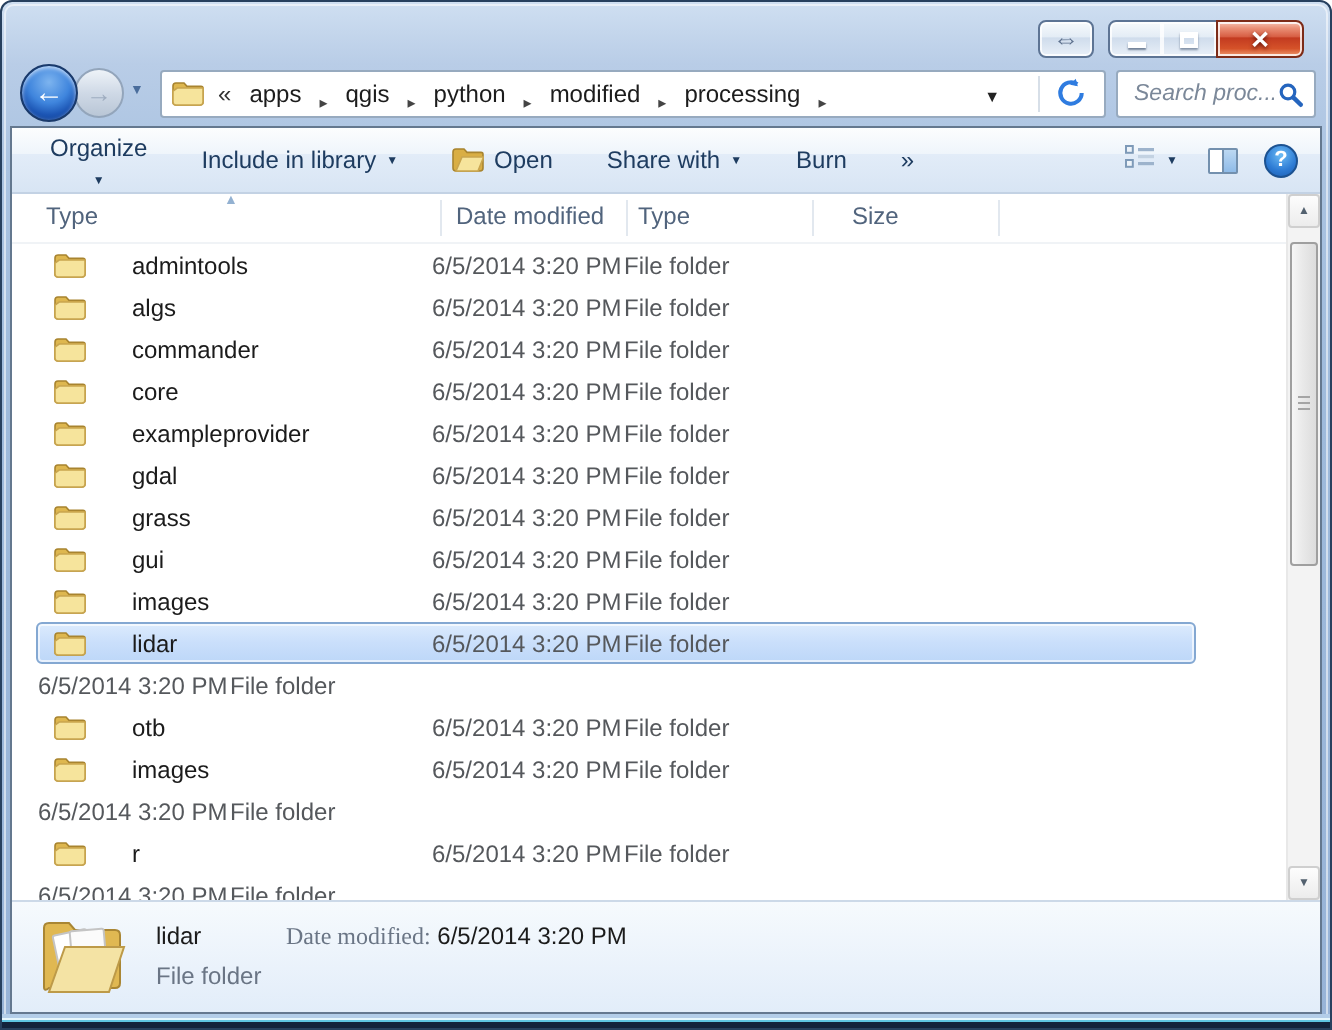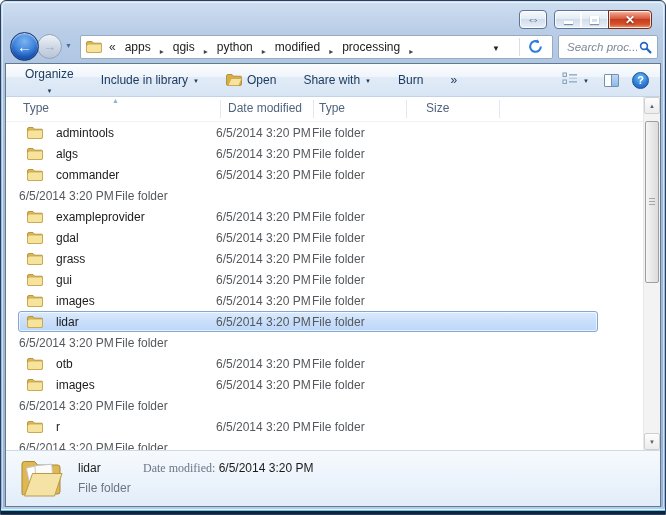--- a/index.html
+++ b/index.html
@@ -92,21 +92,21 @@
   .ch-name { left:17px; } .ch-date { left:222px; } .ch-type { left:313px; } .ch-size { left:408px;margin-left:12px; }
   .sort-arrow { position:absolute; left:106px; top:0px; font-size:7px; color:#93b1d1; }
   .col-sep { position:absolute; top:3px; bottom:3px; width:1px; background:#e2e8ef; }
   .sep1{left:214px;} .sep2{left:307px;} .sep3{left:400px;} .sep4{left:493px;}
 
   .rows { position:absolute; left:0; top:25px; right:17px; bottom:0; overflow:hidden; }
   .frow { display:flex; align-items:center; height:21px; width:580px; margin-left:12px;
     border:1px solid transparent; border-radius:3px; font-size:12px; cursor:default; }
   .frow.selected { background:linear-gradient(180deg,#dcebfd,#cadffb 48%,#bdd7f8);
     border-color:#84a8d2; box-shadow:inset 0 0 0 1px rgba(255,255,255,.65); }
-  .cell-name { flex:0 0 197px; display:flex; align-items:center; gap:13px; padding-left:8px; color:#1b1b1b; overflow:hidden; }
+  .cell-name { flex:0 0 197px; display:flex; align-items:center; gap:23px; padding-left:8px; color:#1b1b1b; overflow:hidden; }
   .cell-date { flex:0 0 96px; color:#55585c; }
   .cell-type { flex:0 0 95px; color:#55585c; }
   .cell-size { flex:0 0 60px; color:#55585c; }
   .row-folder-icon { display:flex; flex:0 0 16px; }
 
   
   .vscroll { position:absolute; right:0; top:0; bottom:0; width:17px; background:#f3f3f3; border-left:1px solid #e8e8e8; }
   .sb-btn { position:absolute; left:0; right:0; height:17px; background:linear-gradient(180deg,#fdfdfd,#ececec);
     border:1px solid #cfcfcf; border-radius:2px; display:flex; align-items:center; justify-content:center;
     font-size:6px; color:#53616f; }
@@ -339,20 +339,29 @@
         </svg>
       </span>
       <span>commander</span>
     </span>
     <span class="cell-date">6/5/2014 3:20 PM</span>
     <span class="cell-type">File folder</span>
     <span class="cell-size"></span>
   </div>
 
   <div class="frow">
+    <span class="cell-name">
+      <span class="row-folder-icon">
+        <svg width="16" height="12" viewBox="0 0 16 12">
+          <path d="M.5 2 Q.5.5 2 .5 h4 l1.5 1.7 h7 q1 0 1 1 V10 q0 1.5-1.5 1.5 h-12 Q.5 11.5.5 10 Z" fill="#deb74f" stroke="#a8842f" stroke-width=".8"></path>
+          <path d="M.5 4.5 L2.6 3 h12.9 V10 q0 1.5-1.5 1.5 h-12 Q.5 11.5.5 10 Z" fill="#f6e49c" stroke="#c9a54e" stroke-width=".8"></path>
+        </svg>
+      </span>
+      <span>core</span>
+    </span>
     <span class="cell-date">6/5/2014 3:20 PM</span>
     <span class="cell-type">File folder</span>
     <span class="cell-size"></span>
   </div>
 
   <div class="frow">
     <span class="cell-name">
       <span class="row-folder-icon">
         <svg width="16" height="12" viewBox="0 0 16 12">
           <path d="M.5 2 Q.5.5 2 .5 h4 l1.5 1.7 h7 q1 0 1 1 V10 q0 1.5-1.5 1.5 h-12 Q.5 11.5.5 10 Z" fill="#deb74f" stroke="#a8842f" stroke-width=".8"></path>

